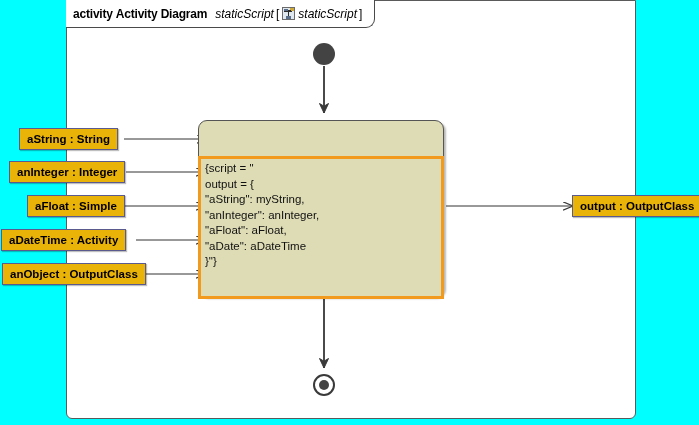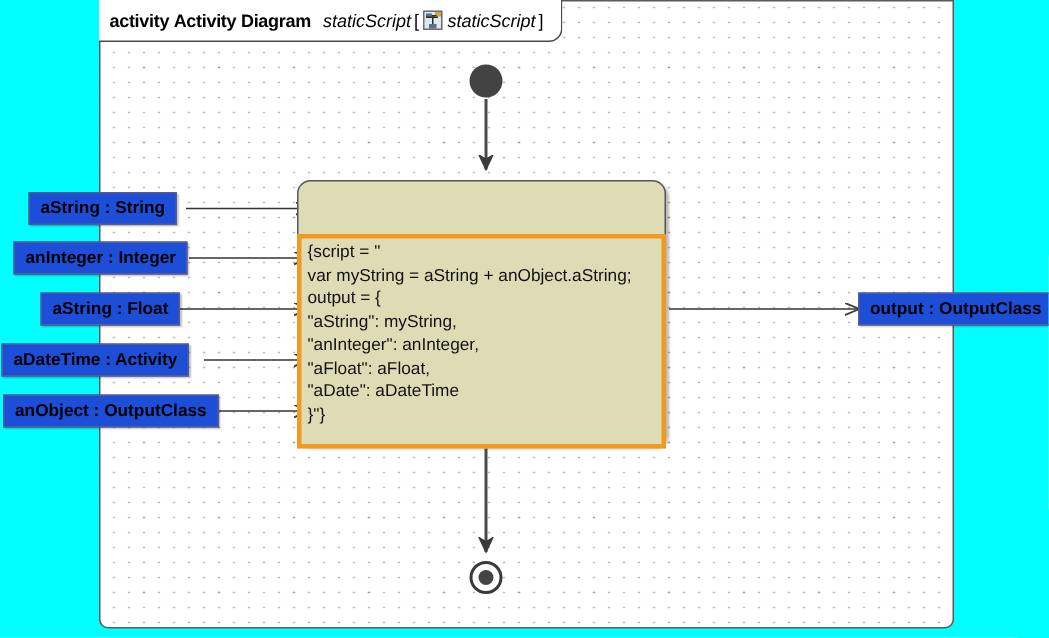--- a/index.html
+++ b/index.html
@@ -172,21 +172,21 @@
   #script-body .line {
     font-size: 11.5px;
     color: #111;
     line-height: 15.5px;
     white-space: pre;
   }
 
   
   .pin {
     position: absolute;
-    background: #1d4ed8;
+    background: #eab308;
     border: 1px solid #5a5a8f;
     box-sizing: border-box;
     height: 22px;
     display: flex;
     align-items: center;
     justify-content: center;
     padding: 0 7px;
     z-index: 5;
     box-shadow: 1px 1px 1px rgba(0,0,0,0.25);
     text-align: center;
@@ -254,38 +254,37 @@
   <span class="brk">]</span>
 </div>
 
 <div class="initial-node" style="left:313px; top:43px;"></div>
 
 <div class="final-node" style="left:313px; top:374px;"></div>
 
 <div id="action-node">
   <div id="script-body">
     <div class="line">{script = "</div>
-    <div class="line">var myString = aString + anObject.aString;</div>
     <div class="line">output = {</div>
     <div class="line">"aString": myString,</div>
     <div class="line">"anInteger": anInteger,</div>
     <div class="line">"aFloat": aFloat,</div>
     <div class="line">"aDate": aDateTime</div>
     <div class="line">}"}</div>
   </div>
 </div>
 
 <div class="pin" style="left:19px; top:128px;">
   <span>aString : String</span>
 </div>
 <div class="pin" style="left:9px; top:161px;">
   <span>anInteger : Integer</span>
 </div>
 <div class="pin" style="left:27px; top:195px;">
-  <span>aString : Float</span>
+  <span>aFloat : Simple</span>
 </div>
 <div class="pin" style="left:1px; top:229px;">
   <span>aDateTime : Activity</span>
 </div>
 <div class="pin" style="left:2px; top:263px;">
   <span>anObject : OutputClass</span>
 </div>
 
 <div class="pin" style="left:572px; top:195px;">
   <span>output : OutputClass</span>

